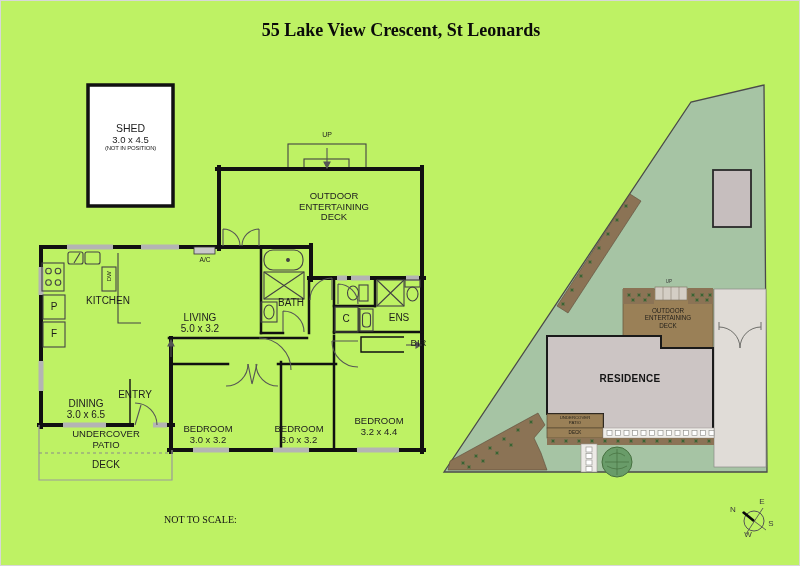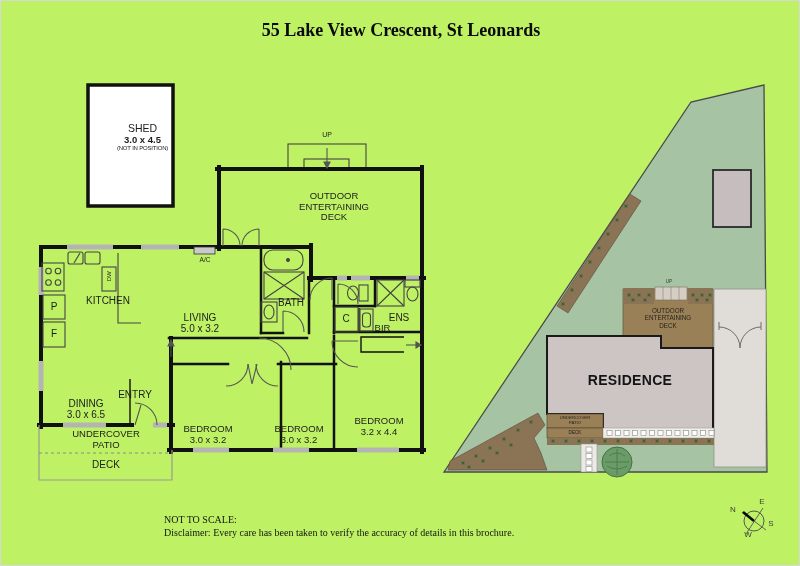--- a/index.html
+++ b/index.html
@@ -8,25 +8,25 @@
   #plan-svg{position:absolute;left:0;top:0;}
   .lbl{position:absolute;color:#1c1c1c;text-align:center;line-height:1.12;}
   .title{position:absolute;left:0;top:19px;width:800px;text-align:center;
          font-family:"Liberation Serif",serif;font-weight:bold;font-size:18px;color:#0a0a0a;}
   .room{font-size:9.5px;color:#202020;}
   .room .nm{white-space:nowrap;margin-top:29px;}
   .room .dm{white-space:nowrap;}
   .small6{font-size:6.5px;}
   .small7{font-size:7px;}
   .shedlbl .nm{font-size:10.5px;}
-  .shedlbl .dm{font-size:9.5px;font-weight:bold;}
+  .shedlbl .dm{font-size:9.5px;}
   .shedlbl .note{font-size:6px;letter-spacing:-0.2px;}
   .rot{transform:rotate(-90deg);transform-origin:center center;font-size:6px;}
   .site-deck{font-size:6.3px;line-height:1.18;color:#26221c;}
-  .site-res{font-size:14px;font-weight:bold;color:#141414;letter-spacing:.3px;}
+  .site-res{font-size:10px;font-weight:bold;color:#141414;letter-spacing:.3px;}
   .site-tiny{font-size:4.3px;line-height:1.2;color:#211d17;}
   .site-up{font-size:4.5px;color:#333;}
   .compass-l{font-size:8px;color:#3c3c3c;}
   .footer{position:absolute;left:163px;top:512px;font-family:"Liberation Serif",serif;
           font-size:10px;color:#141414;line-height:1.33;text-align:left;}
 </style>
 </head>
 <body>
 
 <div id="canvas">
@@ -260,21 +260,21 @@
         <polygon points="415,341 415,347 420,344"></polygon>
     </g>
 
     <g>
       <circle cx="753" cy="520" r="10" stroke="#555" stroke-width="1" fill="none"></circle>
       <path d="M741,511 L765,529 M762,507 L745,533" stroke="#555" stroke-width="0.9" fill="none"></path>
       <path d="M753,520 L742,511" stroke="#0a0a0a" stroke-width="2.6" fill="none"></path>
     </g>
   </svg>
 
-  <div class="lbl shedlbl" style="left:99px;top:122px;width:85px;">
+  <div class="lbl shedlbl" style="left:87px;top:122px;width:85px;">
     <div class="nm">SHED</div>
     <div class="dm">3.0 x 4.5</div>
     <div class="note">(NOT IN POSITION)</div>
   </div>
 
   <div class="lbl small7" style="left:310px;top:130px;width:32px;">UP</div>
 
   <div class="lbl room" style="left:290px;top:190px;width:86px;font-size:9.5px;">OUTDOOR ENTERTAINING DECK</div>
 
   <div class="lbl small6" style="left:191px;top:255px;width:26px;">A/C</div>
@@ -285,21 +285,21 @@
   <div class="lbl" style="left:43px;top:327px;width:20px;font-size:10px;">F</div>
 
   <div class="lbl room" style="left:159px;top:282px;width:80px;font-size:10px;">
     <div class="nm">LIVING</div>
     <div class="dm">5.0 x 3.2</div>
   </div>
 
   <div class="lbl" style="left:268px;top:296px;width:44px;font-size:10px;">BATH</div>
   <div class="lbl" style="left:335px;top:312px;width:20px;font-size:10px;">C</div>
   <div class="lbl" style="left:378px;top:311px;width:40px;font-size:10px;">ENS</div>
-  <div class="lbl" style="left:361px;top:322px;width:41px;font-size:9.5px;">BIR</div>
+  <div class="lbl" style="left:361px;top:337px;width:41px;font-size:9.5px;padding-left:36px;">BIR</div>
 
   <div class="lbl room" style="left:45px;top:368px;width:80px;font-size:10px;">
     <div class="nm">DINING</div>
     <div class="dm">3.0 x 6.5</div>
   </div>
   <div class="lbl" style="left:104px;top:388px;width:60px;font-size:10px;">ENTRY</div>
 
   <div class="lbl room" style="left:167px;top:394px;width:80px;">
     <div class="nm">BEDROOM</div>
     <div class="dm">3.0 x 3.2</div>
@@ -322,16 +322,15 @@
   <div class="lbl site-tiny" style="left:557px;top:414px;width:34px;">UNDERCOVER PATIO</div>
   <div class="lbl site-tiny" style="left:557px;top:429px;width:34px;font-size:4.6px;">DECK</div>
 
   <div class="lbl compass-l" style="left:726px;top:505px;width:12px;">N</div>
   <div class="lbl compass-l" style="left:755px;top:497px;width:12px;">E</div>
   <div class="lbl compass-l" style="left:764px;top:519px;width:12px;">S</div>
   <div class="lbl compass-l" style="left:741px;top:530px;width:12px;">W</div>
 
   <div class="footer">
     <div>NOT TO SCALE:</div>
-    <div>Disclaimer: Every care has been taken to verify the accuracy of details in this brochure.</div>
   </div>
 
 </div>
 
 </body></html>

